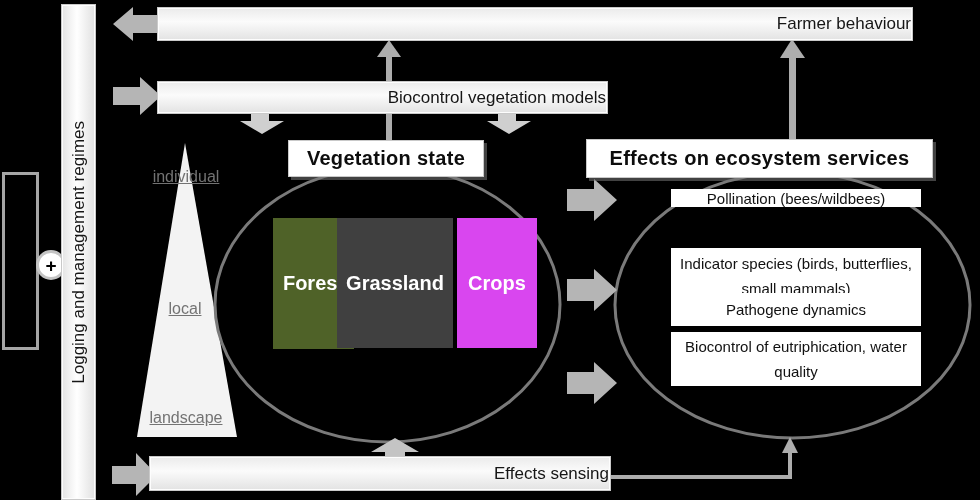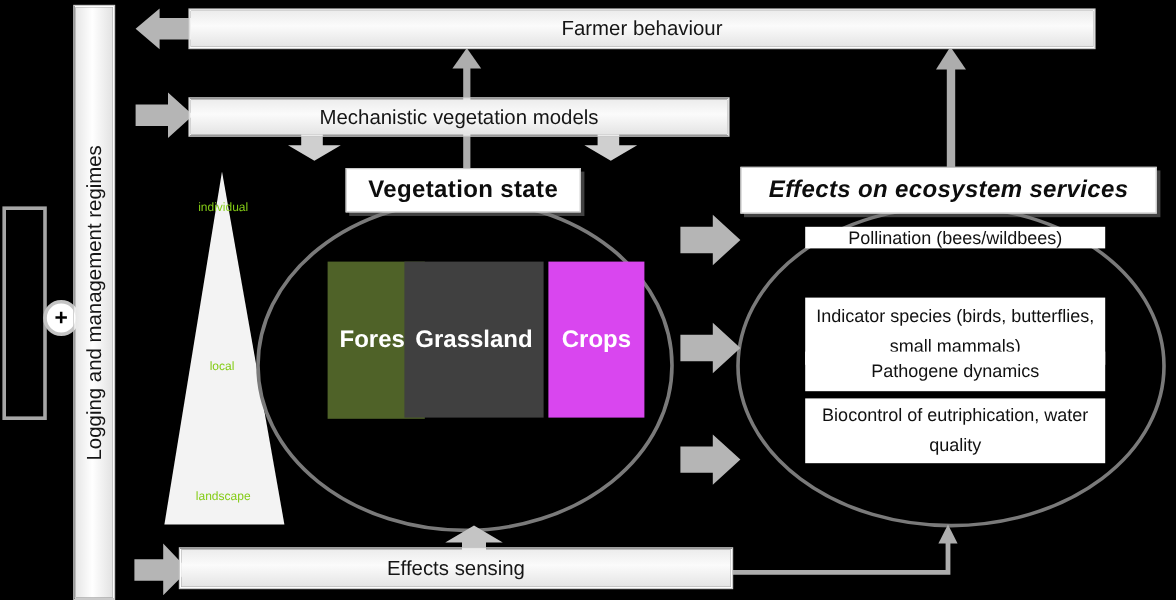--- a/index.html
+++ b/index.html
@@ -2,21 +2,21 @@
 <html><head>
 <meta charset="utf-8">
 <style>
   html,body{margin:0;padding:0;background:#000;}
   #stage{
     position:relative;width:980px;height:500px;background:#000;overflow:hidden;
     font-family:"Liberation Sans",sans-serif;color:#111;
   }
   #shapes{position:absolute;left:0;top:0;width:980px;height:500px;}
   .hbar{
-    position:absolute;display:flex;align-items:center;justify-content:center;
+    position:absolute;display:flex;align-items:center;justify-content:flex-end;
     background:linear-gradient(180deg,#ececec 0%,#fbfbfb 42%,#e4e4e4 100%);
     border:1px solid #fdfdfd;box-shadow:0 0 0 1px #c9c9c9;
     font-size:17px;color:#161616;
   }
   .vbar{
     position:absolute;left:62px;top:5px;width:31px;height:492px;
     background:linear-gradient(90deg,#e6e6e6 0%,#ffffff 45%,#e2e2e2 100%);
     border:1px solid #fdfdfd;box-shadow:0 0 0 1px #c9c9c9;
     display:flex;align-items:center;justify-content:center;
   }
@@ -31,21 +31,21 @@
   }
   .svcbox{
     position:absolute;left:671px;width:250px;background:#ffffff;
     display:flex;align-items:center;justify-content:center;text-align:center;
     font-size:15px;line-height:25px;color:#111;padding:0 6px;box-sizing:border-box;
   }
   .vegbox{
     position:absolute;top:218px;display:flex;align-items:center;justify-content:center;
     font-size:20px;font-weight:bold;color:#ffffff;
   }
-  .trilabel{position:absolute;text-align:center;font-size:10px;color:#84cc16;}
+  .trilabel{position:absolute;text-align:center;font-size:16px;color:#737373;text-decoration:underline;}
   .bracket{
     position:absolute;left:2px;top:172px;width:31px;height:172px;
     border:3px solid #a6a6a6;background:transparent;
   }
   .pluscircle{
     position:absolute;left:36px;top:250px;width:24px;height:24px;border-radius:50%;
     background:#ffffff;border:3px solid #c4c4c4;display:flex;align-items:center;justify-content:center;
     font-size:19px;font-weight:bold;color:#000;line-height:1;
   }
 </style>
@@ -87,21 +87,21 @@
     <span>+</span>
   </div>
   <div class="vbar">
     <span>Logging and management regimes</span>
   </div>
 
   <div class="hbar" style="left:158px;top:8px;width:752px;height:30px;">
     <span>Farmer behaviour</span>
   </div>
   <div class="hbar" style="left:158px;top:82px;width:447px;height:29px;">
-    <span>Mechanistic vegetation models</span>
+    <span>Biocontrol vegetation models</span>
   </div>
   <div class="hbar" style="left:150px;top:457px;width:458px;height:31px;">
     <span>Effects sensing</span>
   </div>
 
   <div class="trilabel" style="left:146px;top:168px;width:80px;">individual</div>
   <div class="trilabel" style="left:145px;top:300px;width:80px;">local</div>
   <div class="trilabel" style="left:136px;top:409px;width:100px;">landscape</div>
 
   <div class="titlebox" style="left:288px;top:140px;width:194px;height:35px;">
@@ -110,21 +110,21 @@
   <div class="vegbox" style="left: 251px; width: 81px; height: 131px; background-color: rgb(79, 98, 40); margin-left: 22px;">
     <span>Forest</span>
   </div>
   <div class="vegbox" style="left: 337px; width: 116px; height: 130px; background-color: #404040;">
     <span>Grassland</span>
   </div>
   <div class="vegbox" style="left: 457px; width: 80px; height: 130px; background-color: #d946ef;">
     <span>Crops</span>
   </div>
 
-  <div class="titlebox" style="left:617px;top:139px;width:345px;height:37px;font-style:italic;">
+  <div class="titlebox" style="left:586px;top:139px;width:345px;height:37px;">
     <span>Effects on ecosystem services</span>
   </div>
   <div class="svcbox" style="top:189px;height:18px;">Pollination (bees/wildbees)</div>
   <div class="svcbox" style="top:228px;height:56px;margin-top:20px;">Indicator species (birds, butterflies, small mammals)</div>
   <div class="svcbox" style="top:293px;height:33px;">Pathogene dynamics</div>
   <div class="svcbox" style="top:332px;height:54px;">Biocontrol of eutriphication, water quality</div>
 
 </div>
 
 </body></html>

